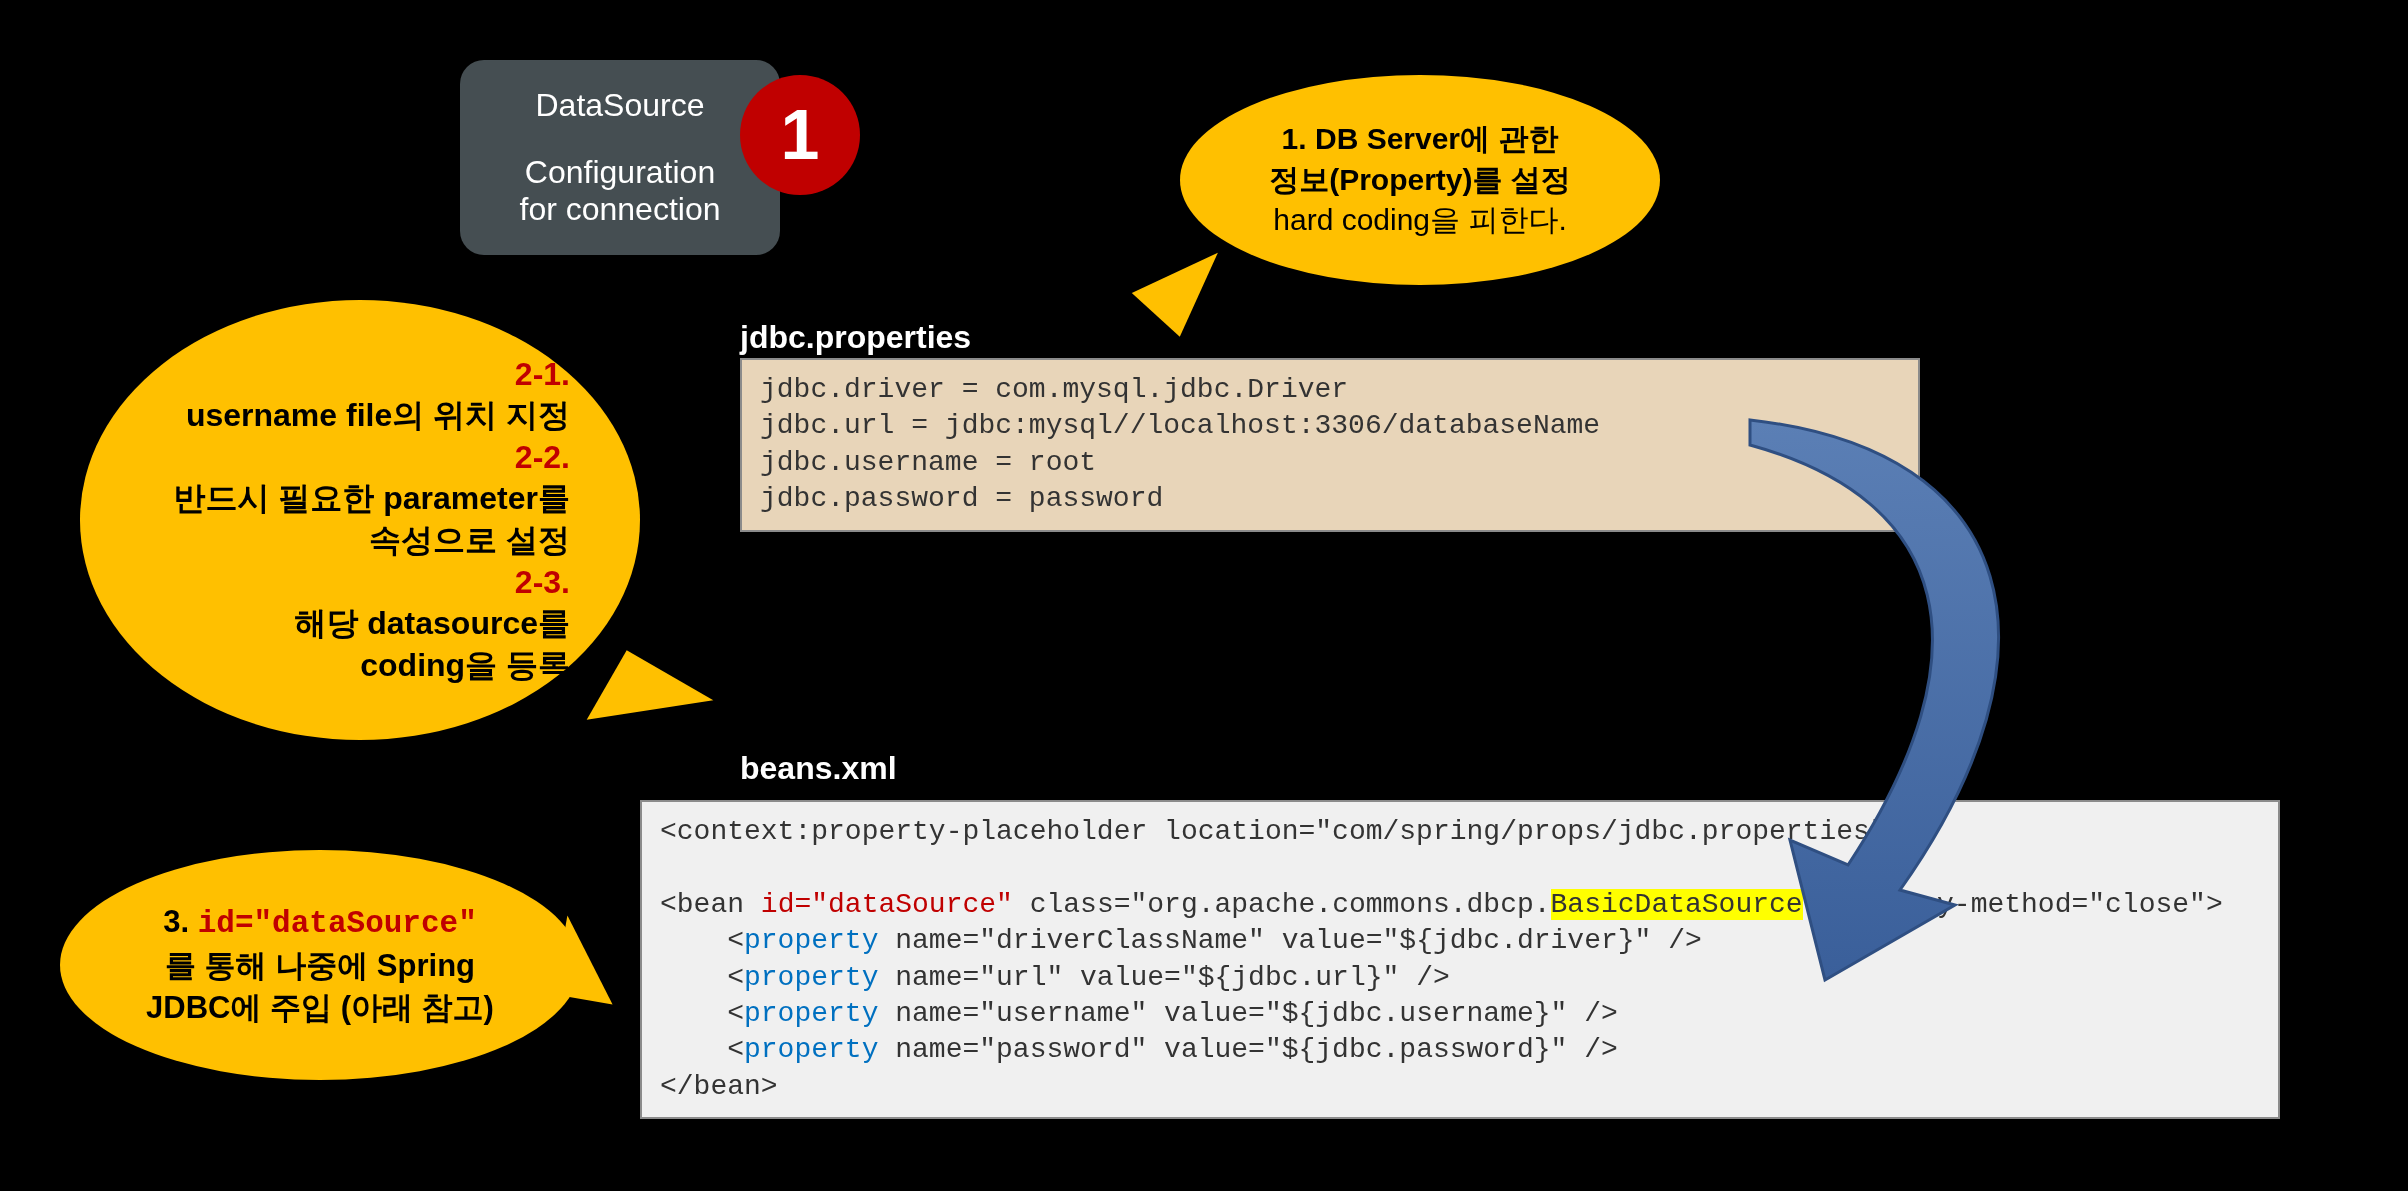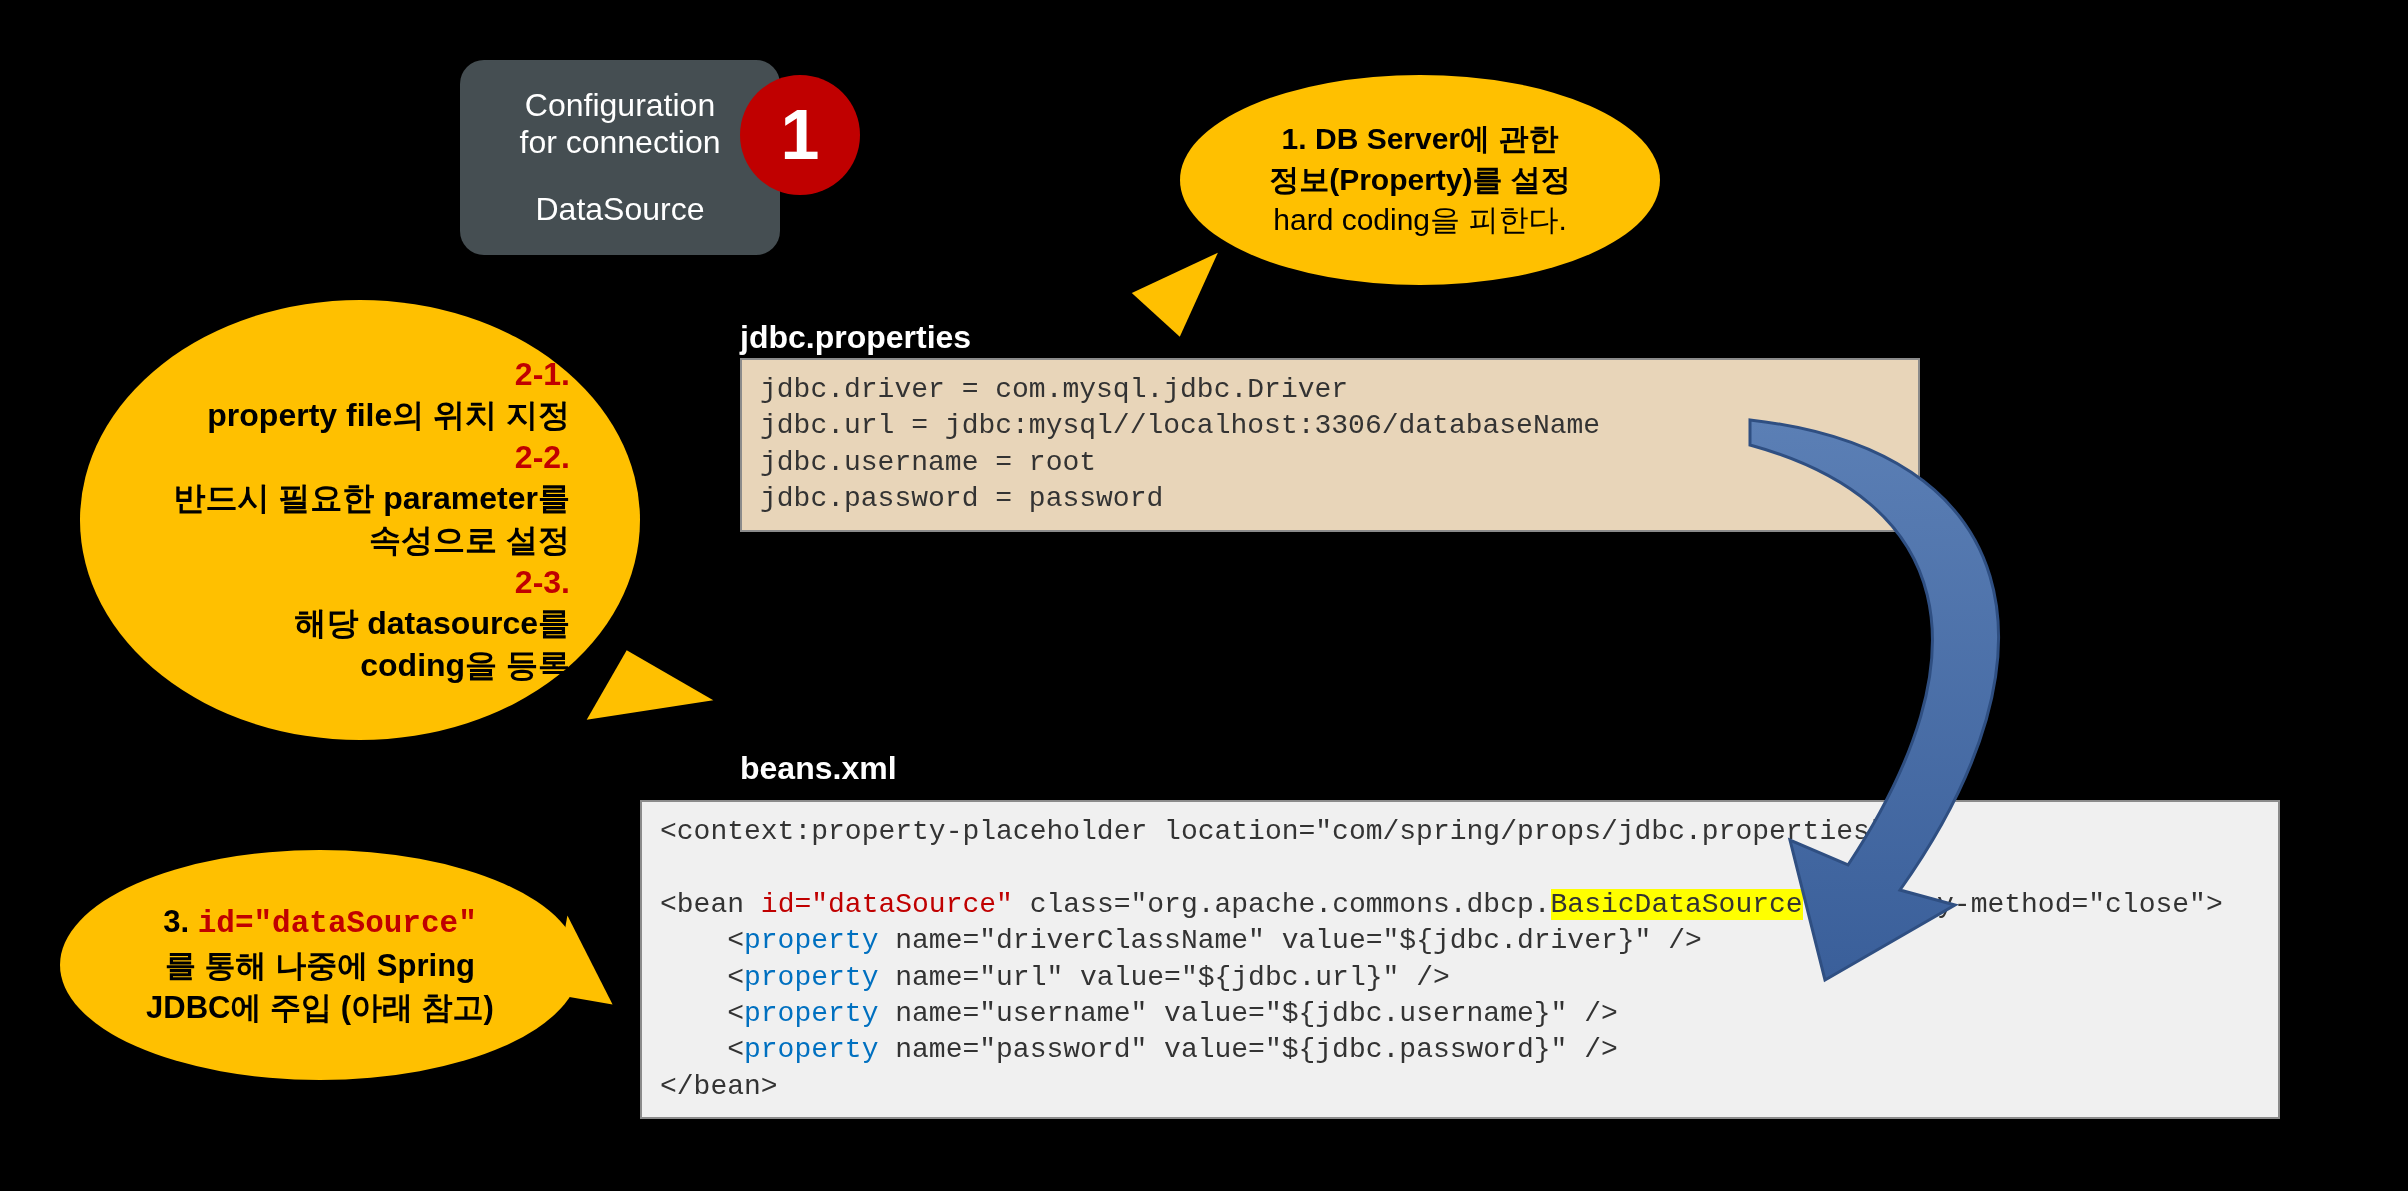--- a/index.html
+++ b/index.html
@@ -152,38 +152,38 @@
     top: 390px;
     width: 600px;
     height: 600px;
   }
   .sub-h { color: #c00000; }
 </style>
 </head>
 <body>
 
 <div class="datasource-box">
+  <div>DataSource</div>
   <div style="white-space:pre-line">Configuration
 for connection</div>
-  <div>DataSource</div>
 </div>
 
 <div class="badge-1">1</div>
 
 <div class="bubble-1-tail"></div>
 <div class="bubble bubble-1">
   <div>1. DB Server에 관한</div>
   <div>정보(Property)를 설정</div>
   <div style="font-weight:normal">hard coding을 피한다.</div>
 </div>
 
 <div class="bubble-2-tail"></div>
 <div class="bubble bubble-2">
   <div class="sub-h">2-1.</div>
-  <div>property file의 위치 지정</div>
+  <div>username file의 위치 지정</div>
   <div class="sub-h">2-2.</div>
   <div>반드시 필요한 parameter를</div>
   <div>속성으로 설정</div>
   <div class="sub-h">2-3.</div>
   <div>해당 datasource를</div>
   <div>coding을 등록</div>
 </div>
 
 <div class="bubble-3-tail"></div>
 <div class="bubble bubble-3">

